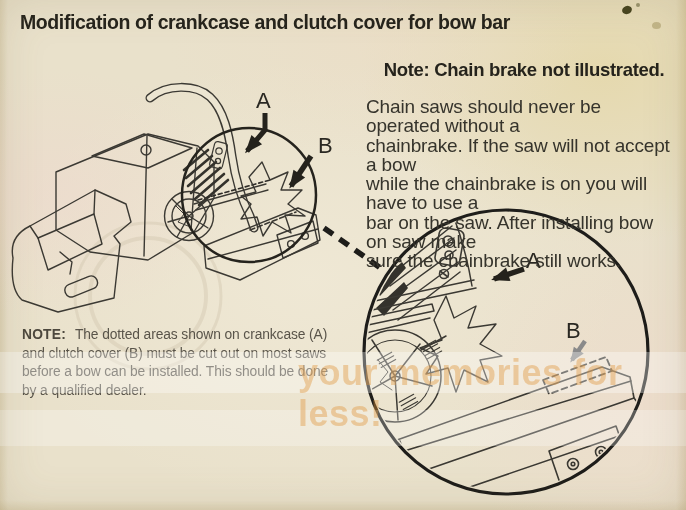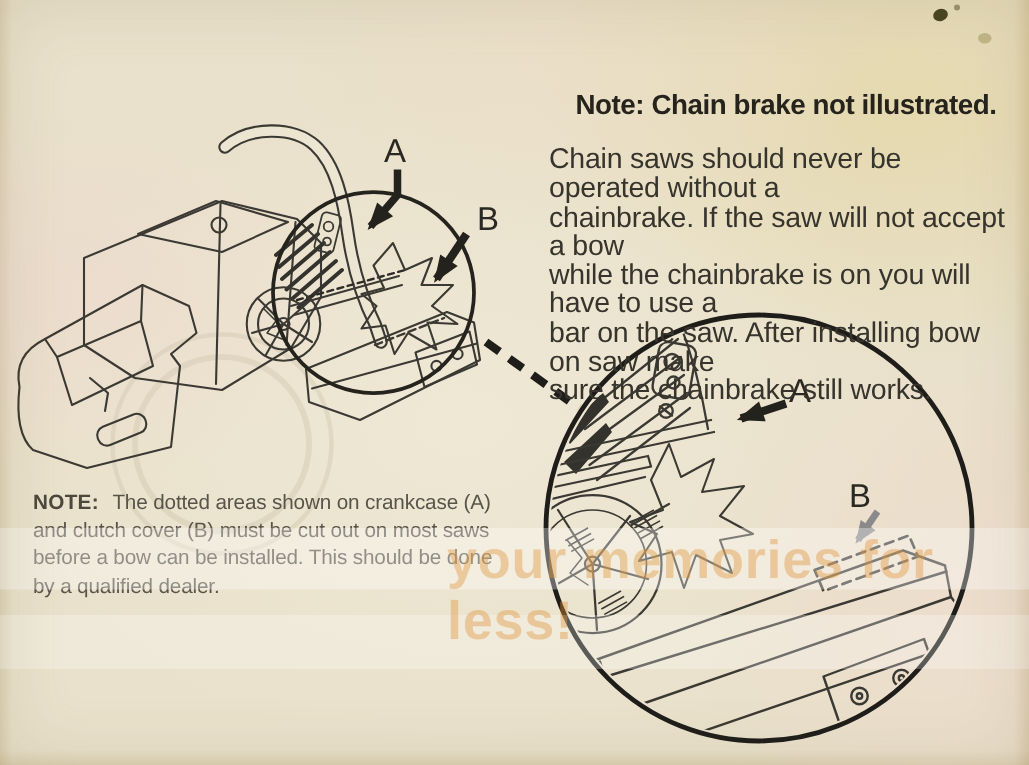--- a/index.html
+++ b/index.html
@@ -200,20 +200,21 @@
       <circle cx="506" cy="352" r="142" stroke="#1e1d1a" stroke-width="3.2"></circle>
     </g>
 
     <text class="ab-label" x="526" y="268">A</text>
     <line x1="524" y1="269" x2="494" y2="279" stroke="#24221c" stroke-width="5.5" marker-end="url(#mh-black)"></line>
 
     <text class="ab-label" x="566" y="338">B</text>
     <line x1="585" y1="341" x2="572" y2="360" stroke="#8a8a8a" stroke-width="4.5" marker-end="url(#mh-gray)"></line>
   </svg>
 
+  <div class="title">Modification of crankcase and clutch cover for bow bar</div>
   <div class="note-heading">Note:  Chain brake not illustrated.</div>
   <div class="body-text">Chain saws should never be operated without a
 chainbrake.  If the saw will not accept a bow
 while the chainbrake is on you will have to use a
 bar on the saw.  After installing bow on saw make
 sure the chainbrake still works.</div>
   <p class="bottom-note"><b>NOTE:</b><span class="gap"></span><span>The dotted areas shown on crankcase (A) and clutch cover (B) must be cut out on most saws before a bow can be installed.  This should be done by a qualified dealer.</span></p>
 
   <div class="wm-band b1"></div>
   <div class="wm-band b2"></div>

